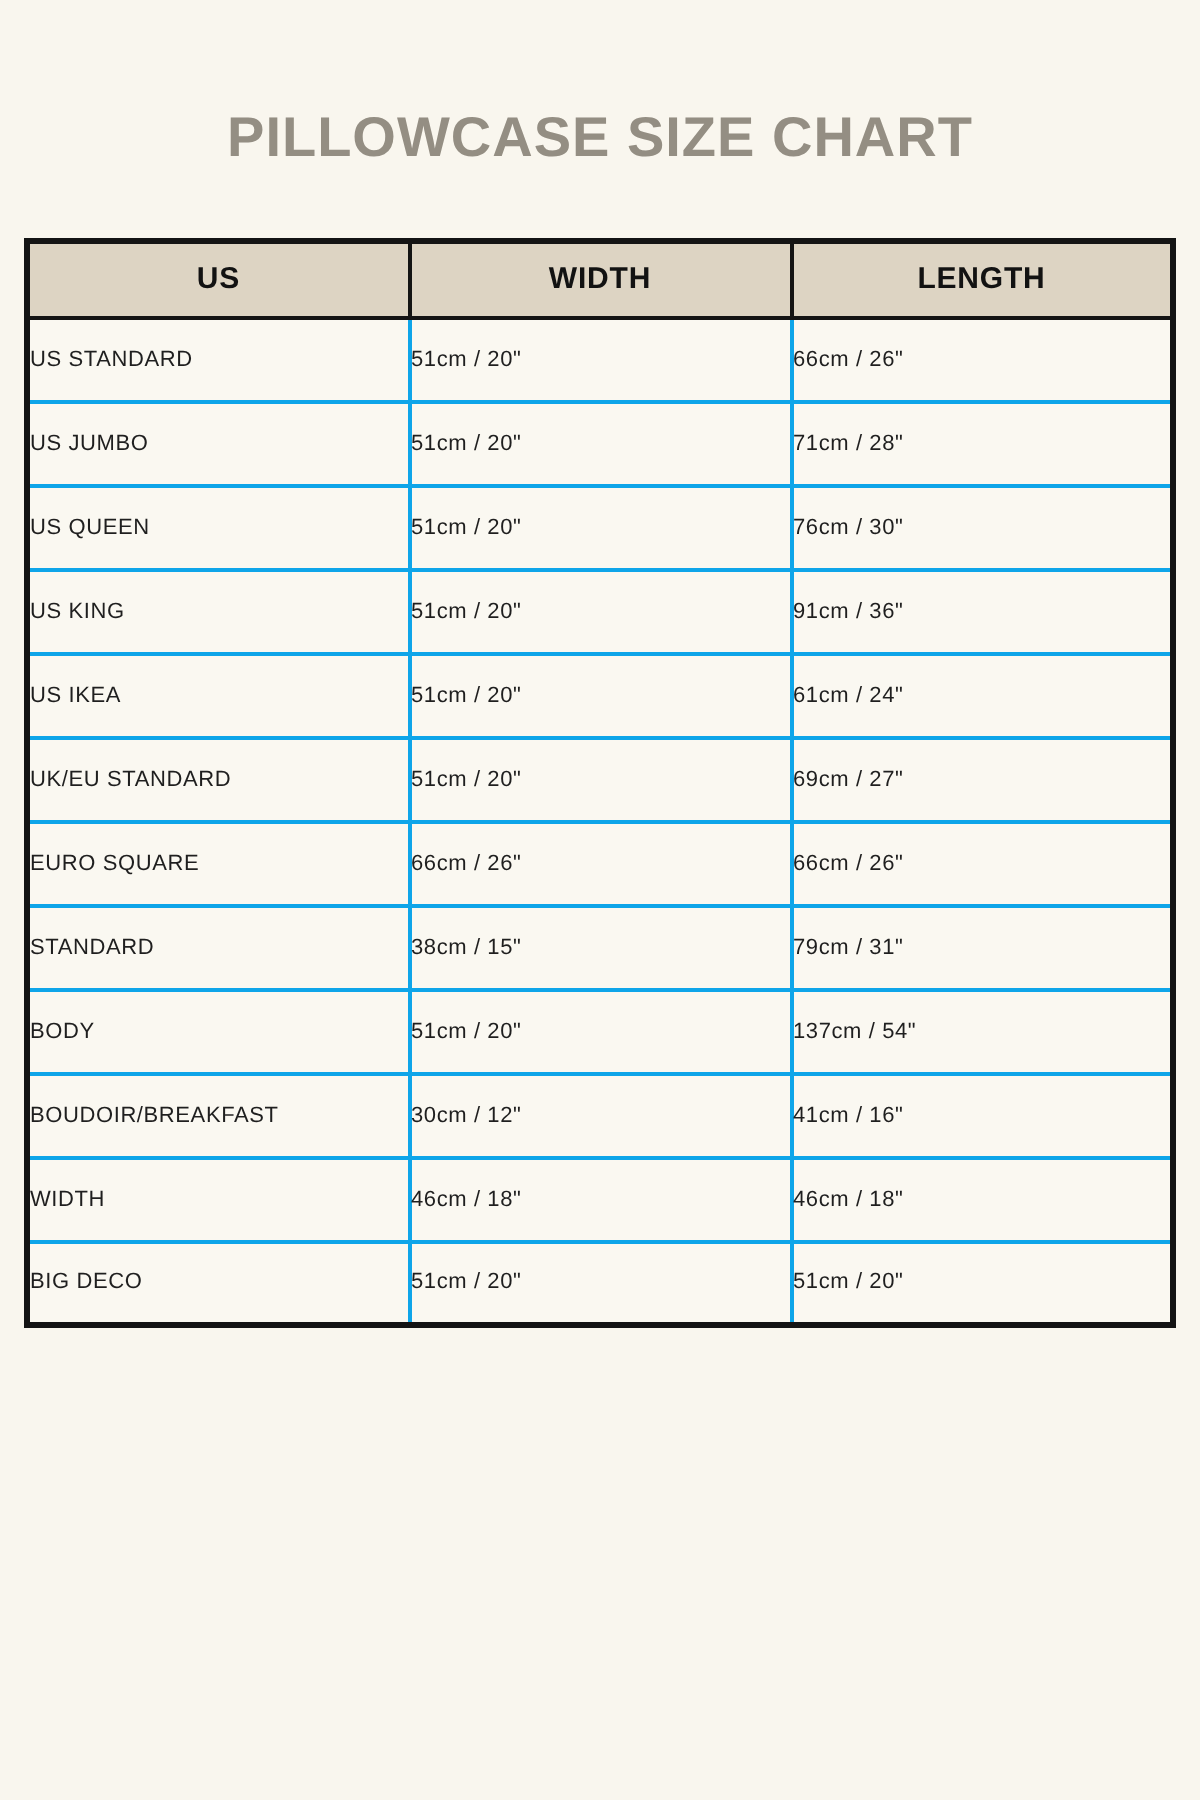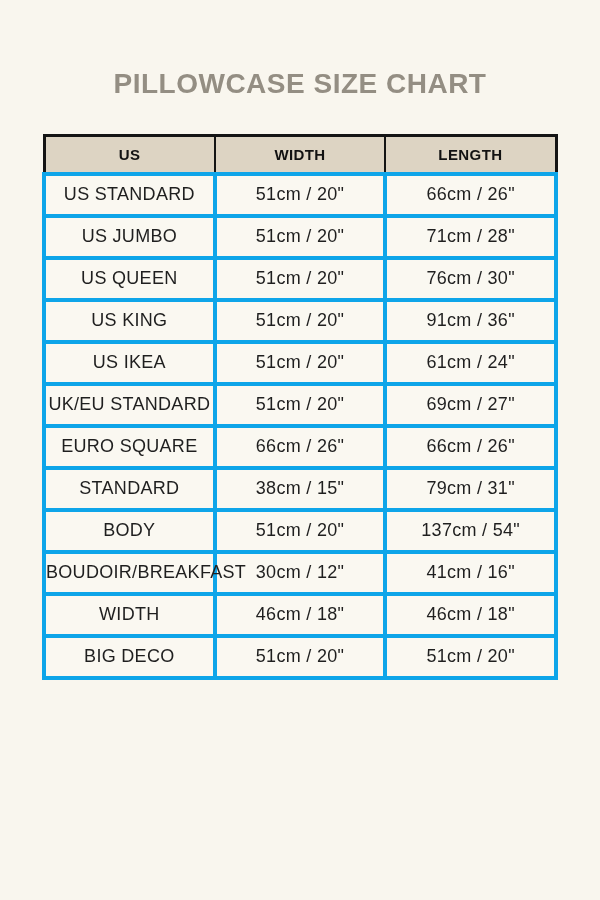--- a/index.html
+++ b/index.html
@@ -6,58 +6,58 @@
   html, body {
     width: 600px;
     height: 900px;
     background: #f9f6ee;
     font-family: "Liberation Sans", sans-serif;
     overflow: hidden;
   }
   .page {
     width: 600px;
     height: 900px;
-    padding-top: 68px;
+    padding-top: 53px;
   }
   .title {
     text-align: center;
     font-size: 28px;
     font-weight: 800;
     letter-spacing: 0.5px;
     color: #948e83;
     line-height: 32px;
     margin-bottom: 34px;
   }
   table.size-chart {
-    width: 516px;
+    width: 576px;
     margin: 0 auto;
     border-collapse: collapse;
     border: 3px solid #141414;
     table-layout: fixed;
   }
   table.size-chart th {
     background: #ddd4c3;
     border: 2px solid #141414;
     height: 38px;
     font-size: 15px;
     font-weight: bold;
     letter-spacing: 0.4px;
     color: #121212;
     text-align: center;
     vertical-align: middle;
   }
   table.size-chart td {
     background: #faf8f1;
-    border: 4px solid #0ea5e9;
+    border: 2px solid #0ea5e9;
     height: 42px;
-    font-size: 18px;
+    font-size: 11px;
     font-weight: 400;
     letter-spacing: 0.3px;
     color: #1f1f1f;
-    text-align: center;
+    text-align: left;
     vertical-align: middle;
   }
 </style>
 </head>
 <body>
 
 <div class="page">
   <div class="title">PILLOWCASE SIZE CHART</div>
 
   <table class="size-chart">

